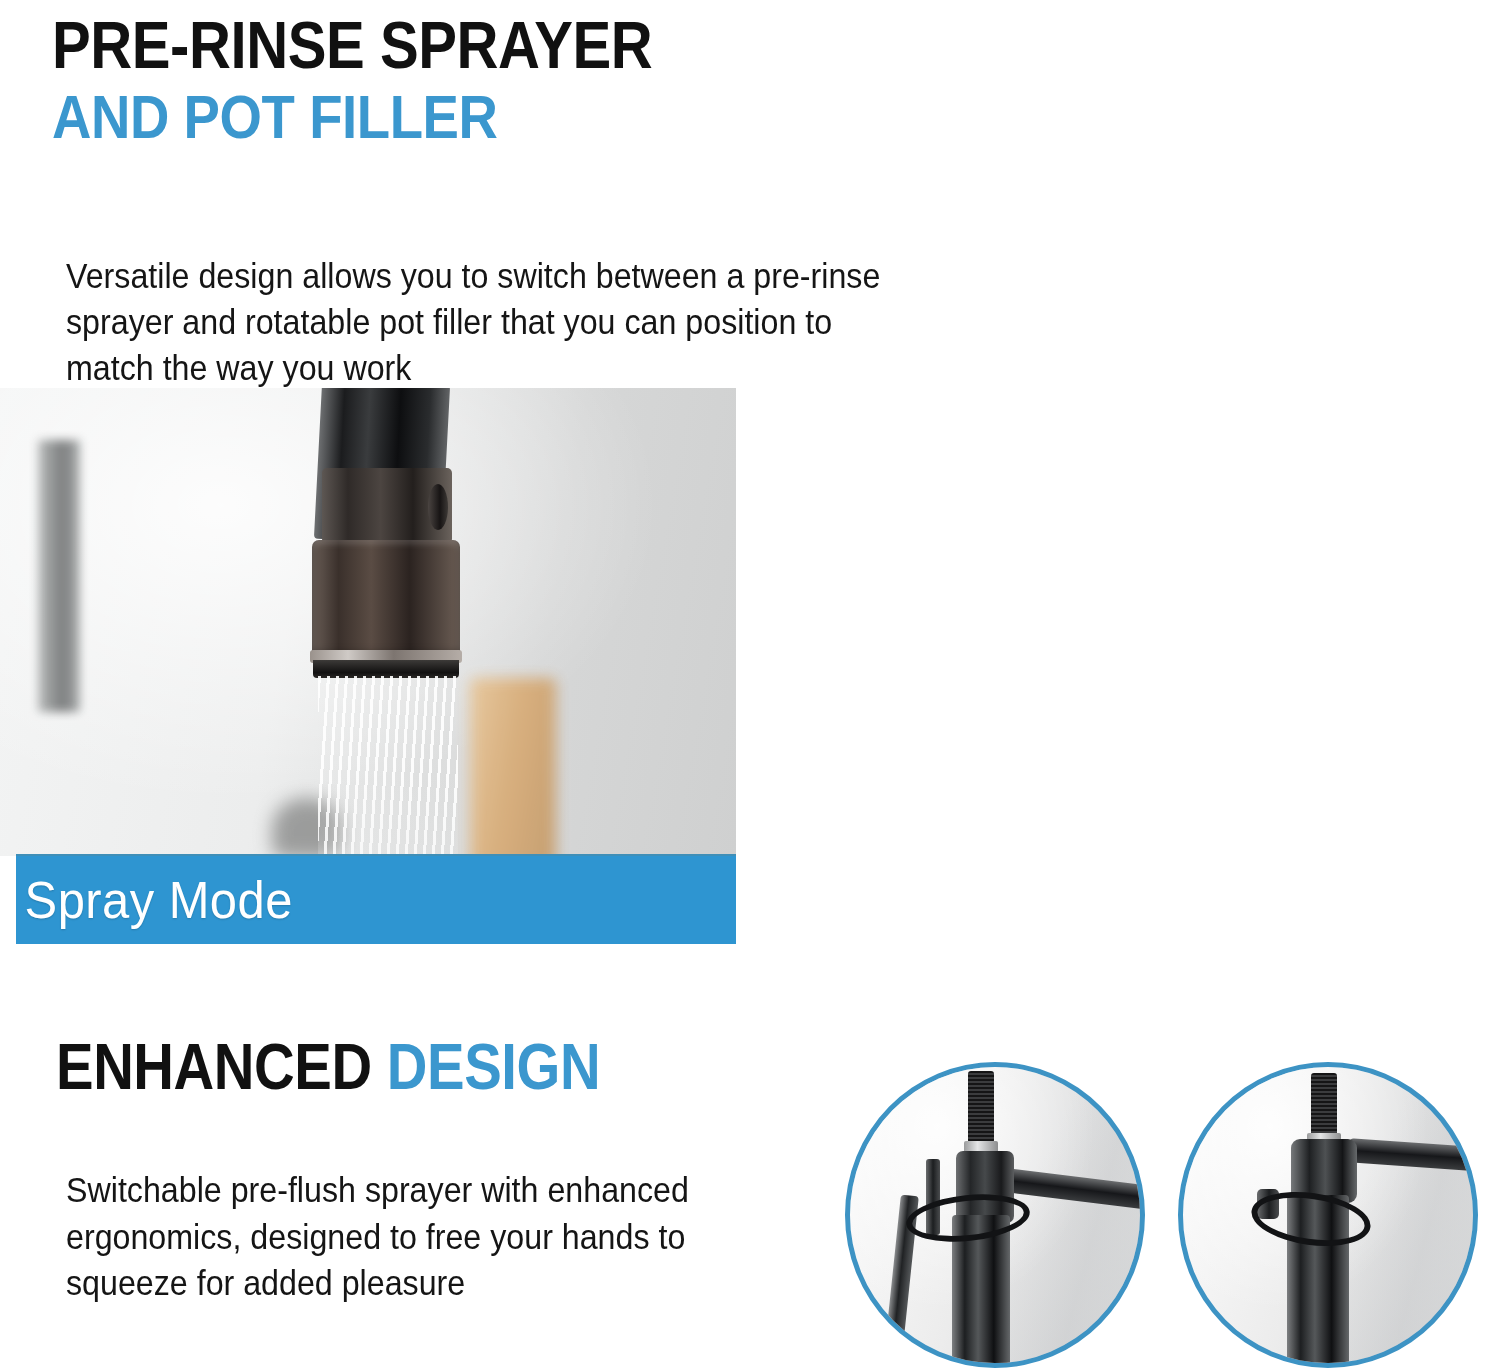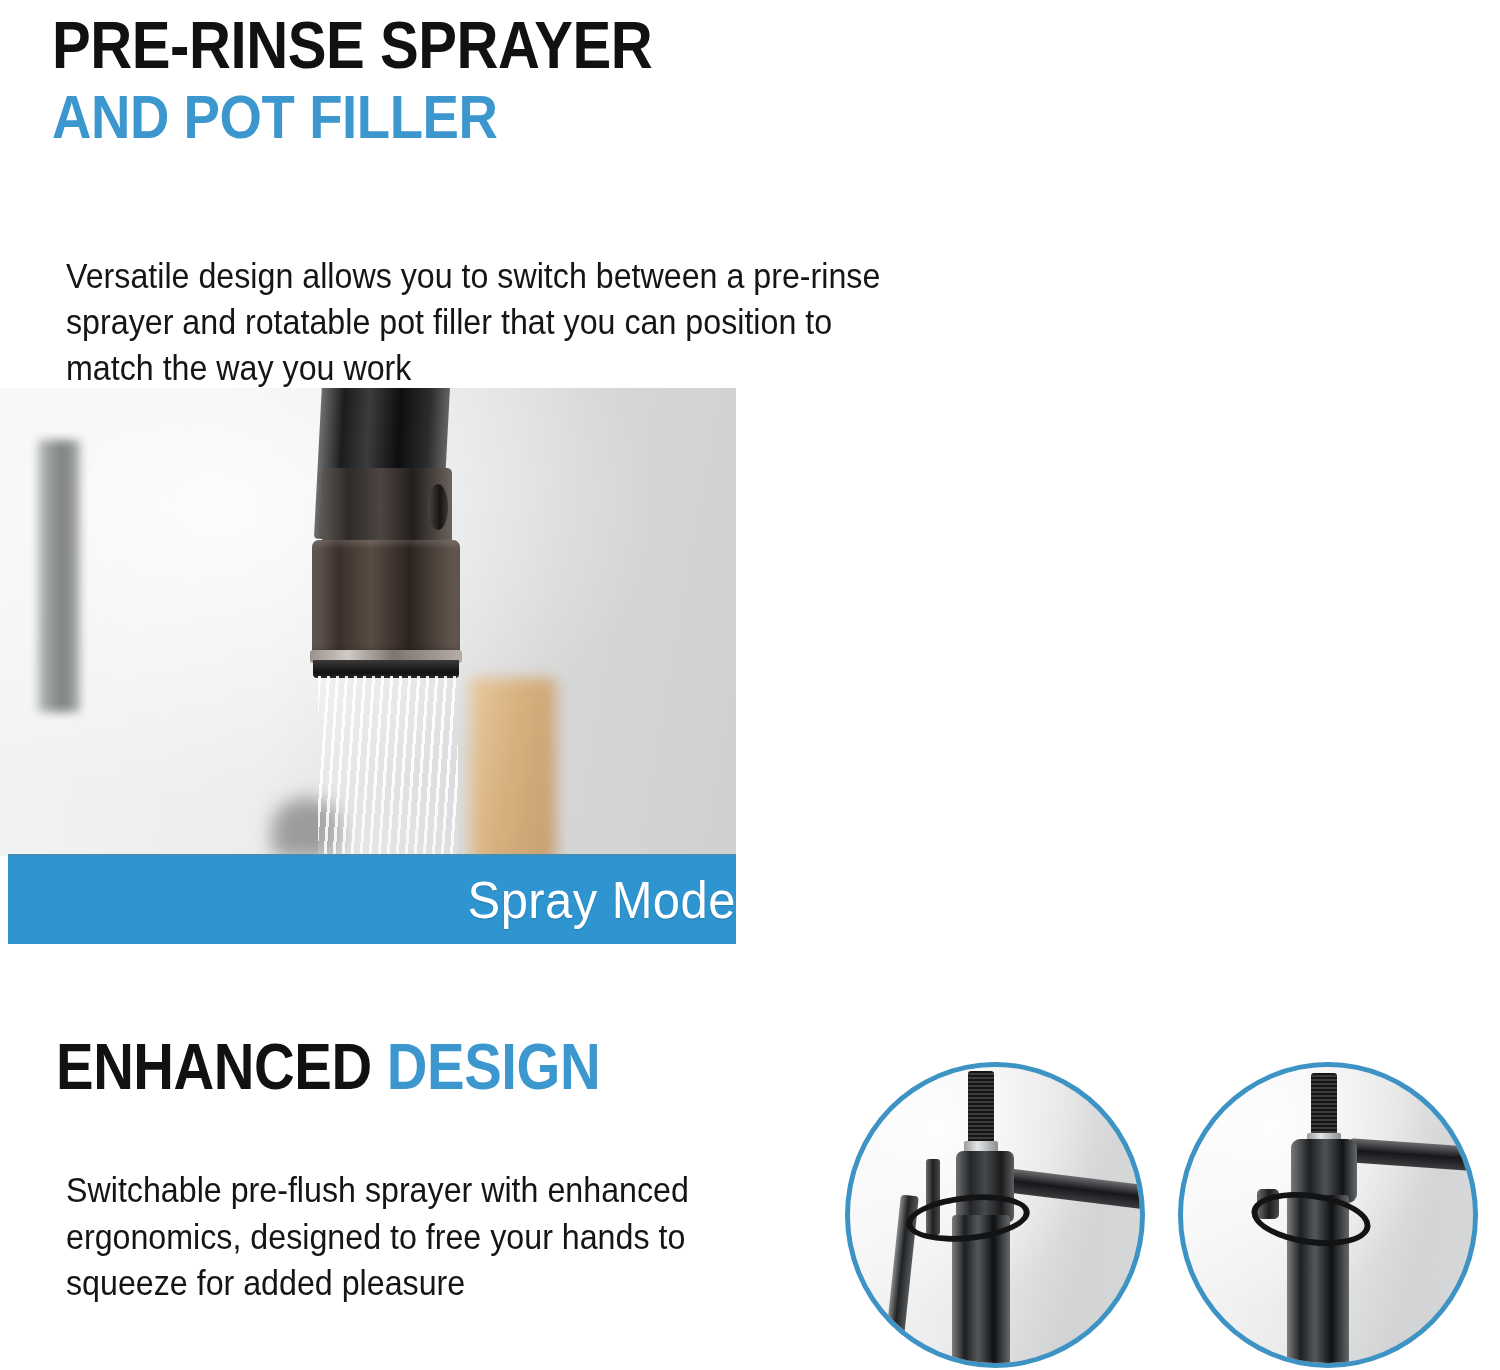--- a/index.html
+++ b/index.html
@@ -271,29 +271,29 @@
     width: 58px; height: 202px;
     background: linear-gradient(90deg, rgba(255,255,255,0.55) 0%, #ffffff 30%, #fdfdfd 62%, rgba(255,255,255,0.6) 100%);
     border-radius: 6px;
     transform: rotate(4deg);
     filter: blur(0.5px);
   }
 
   
   .caption-bar {
     position: absolute;
-    left: 8px;
+    left: 16px;
     bottom: 0;
     width: 100%;
     height: 88px;
     background: #2E95D1;
     border-top: 2px solid #3f8fb8;
     display: flex;
     align-items: center;
-    justify-content: flex-end;
+    justify-content: flex-start;
   }
   .caption-text {
     color: #ffffff;
     font-size: 52px;
     font-weight: 400;
     letter-spacing: 0.5px;
     transform: scaleX(0.94);
     text-shadow: 0 1px 2px rgba(0,0,0,0.18);
   }
 

